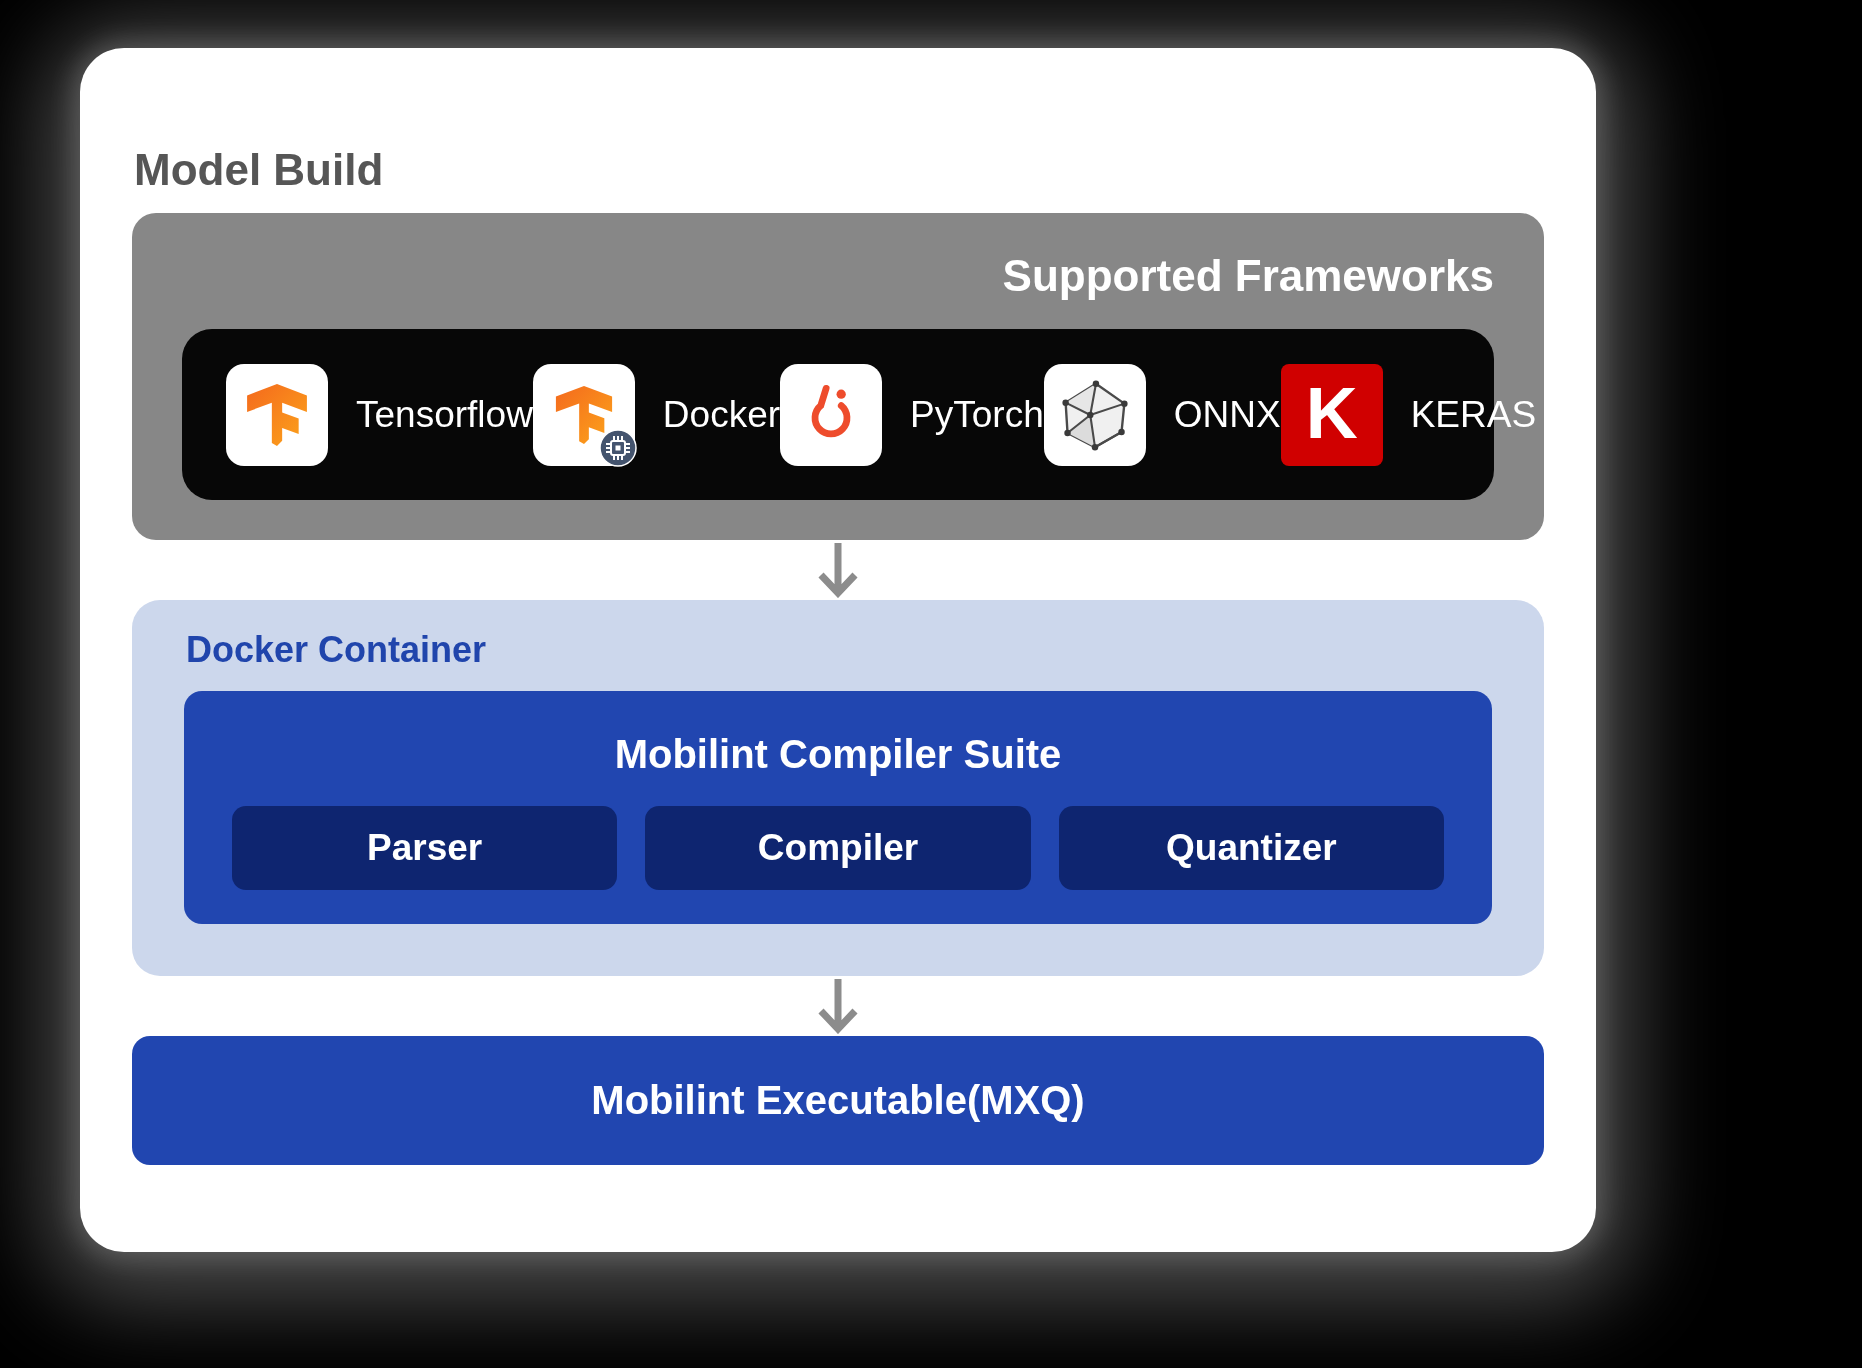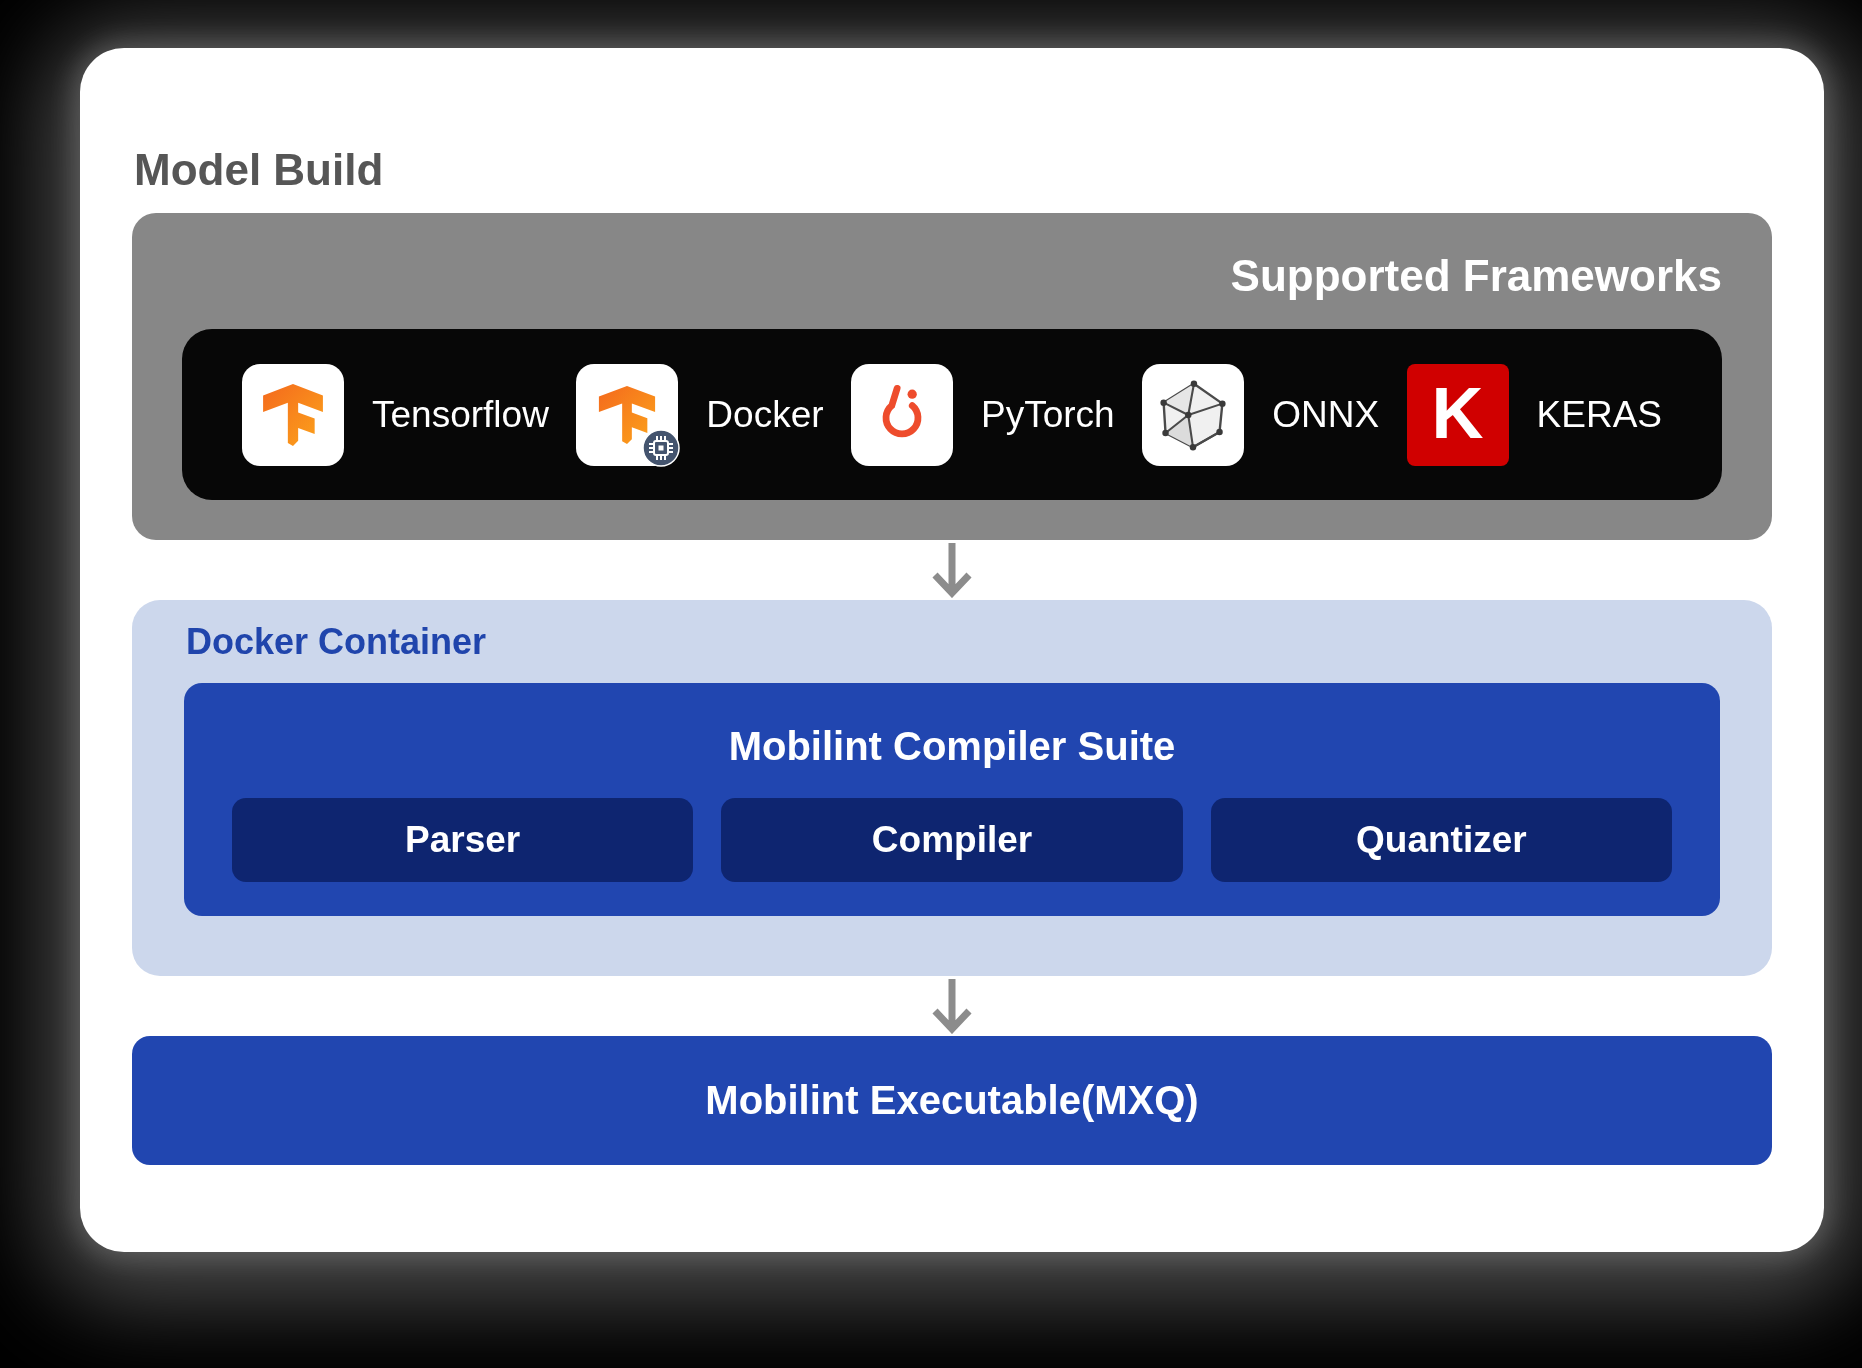--- a/index.html
+++ b/index.html
@@ -5,21 +5,21 @@
   html,body{margin:0;padding:0;}
   body{
     width:1862px;height:1368px;
     background:#000;
     overflow:hidden;
     font-family:"Liberation Sans", sans-serif;
     -webkit-font-smoothing:antialiased;
   }
   .card{
     position:relative;
-    width:1744px;height:1204px;
+    width:1516px;height:1204px;
     margin:48px 0 0 80px;
     box-sizing:border-box;
     padding:0 52px;
     background:#ffffff;
     border-radius:44px;
     box-shadow:0 14px 90px 36px rgba(135,135,135,0.55), 0 0 26px 6px rgba(170,170,170,0.35);
   }
   .page-title{
     margin:0 0 18px 2px;
     padding-top:96px;
@@ -37,21 +37,21 @@
   .frameworks-title{
     margin:0 0 28px 0;
     text-align:right;
     font-size:44px;line-height:50px;font-weight:700;color:#ffffff;
   }
   .fw-strip{
     height:171px;
     background:#070707;
     border-radius:30px;
     display:flex;align-items:center;justify-content:space-between;
-    padding:0 60px;
+    padding:0 44px;
   }
   .fw-item{display:flex;align-items:center;gap:28px;}
   .icon-tile{
     position:relative;
     width:102px;height:102px;
     background:#ffffff;border-radius:18px;
     display:flex;align-items:center;justify-content:center;
     flex:none;
   }
   .icon-tile.keras{
@@ -64,21 +64,21 @@
   .tfl-badge{position:absolute;right:-2px;bottom:-1px;}
   .fw-label{color:#ffffff;font-size:37px;font-weight:400;white-space:nowrap;}
   
   .arrow-wrap{height:60px;display:flex;align-items:center;justify-content:center;}
   
   .docker{
     box-sizing:border-box;
     height:376px;
     background:#ccd7ec;
     border-radius:28px;
-    padding:20px 52px 0 52px;
+    padding:28px 52px 0 52px;
   }
   .docker-label{
     margin:0 0 19px 2px;
     font-size:36px;line-height:44px;font-weight:700;color:#2045ac;
   }
   .suite{
     box-sizing:border-box;
     height:233px;
     background:#2146b0;
     border-radius:18px;

